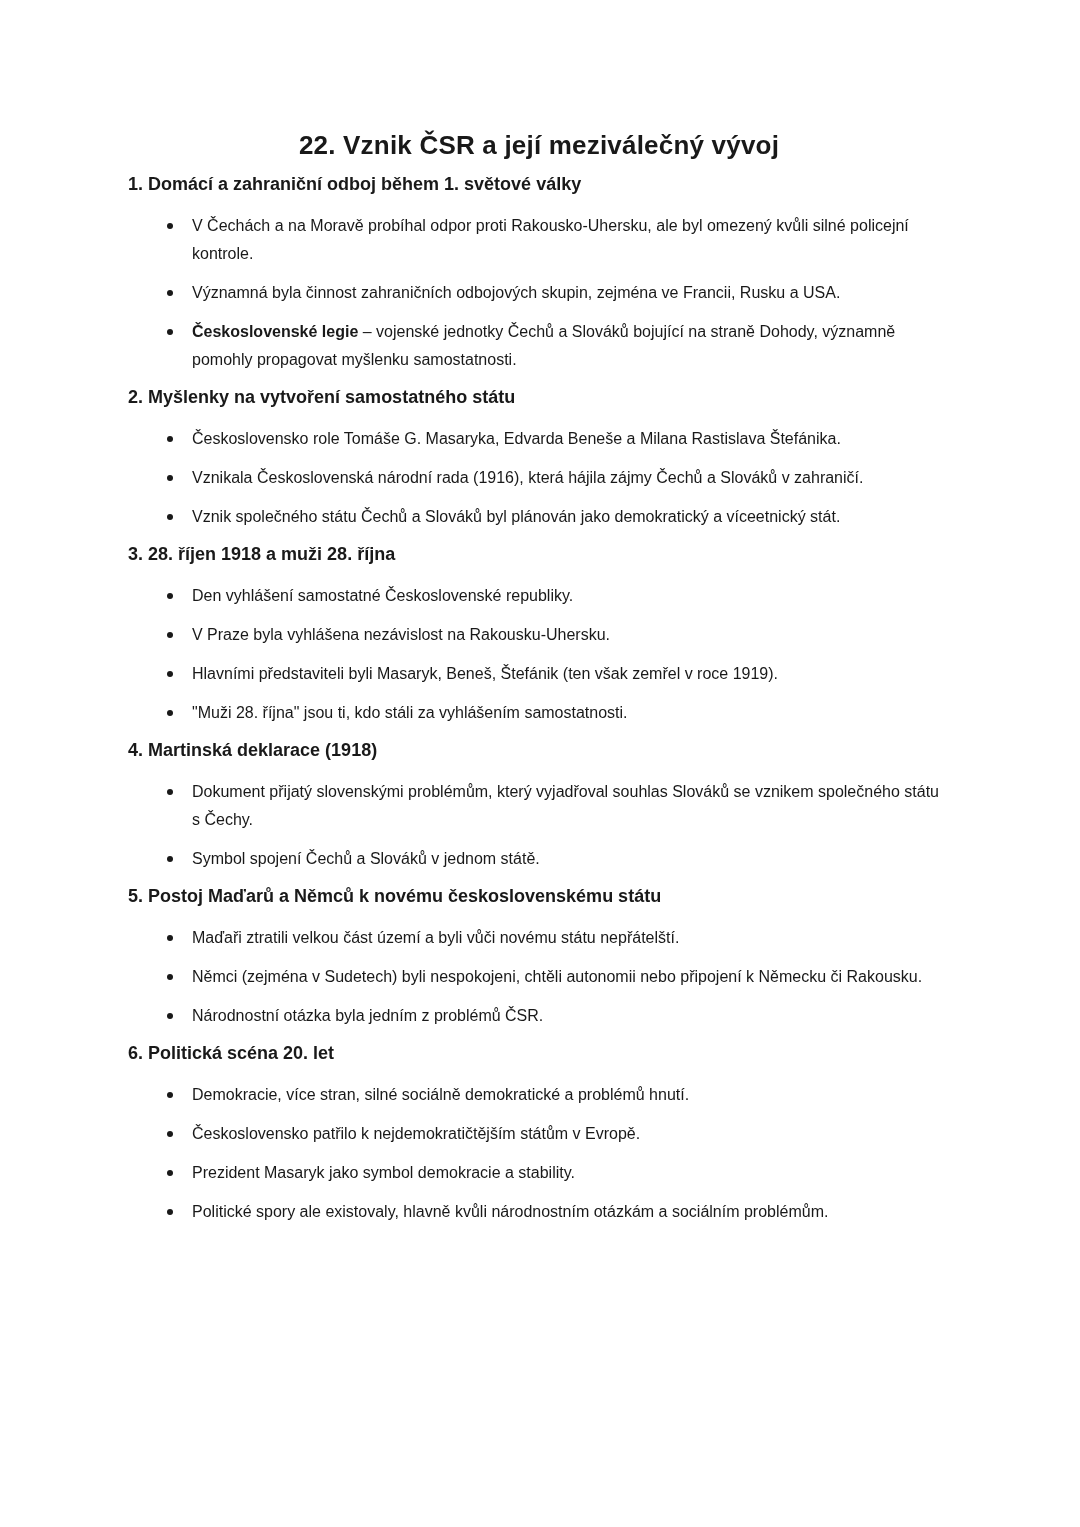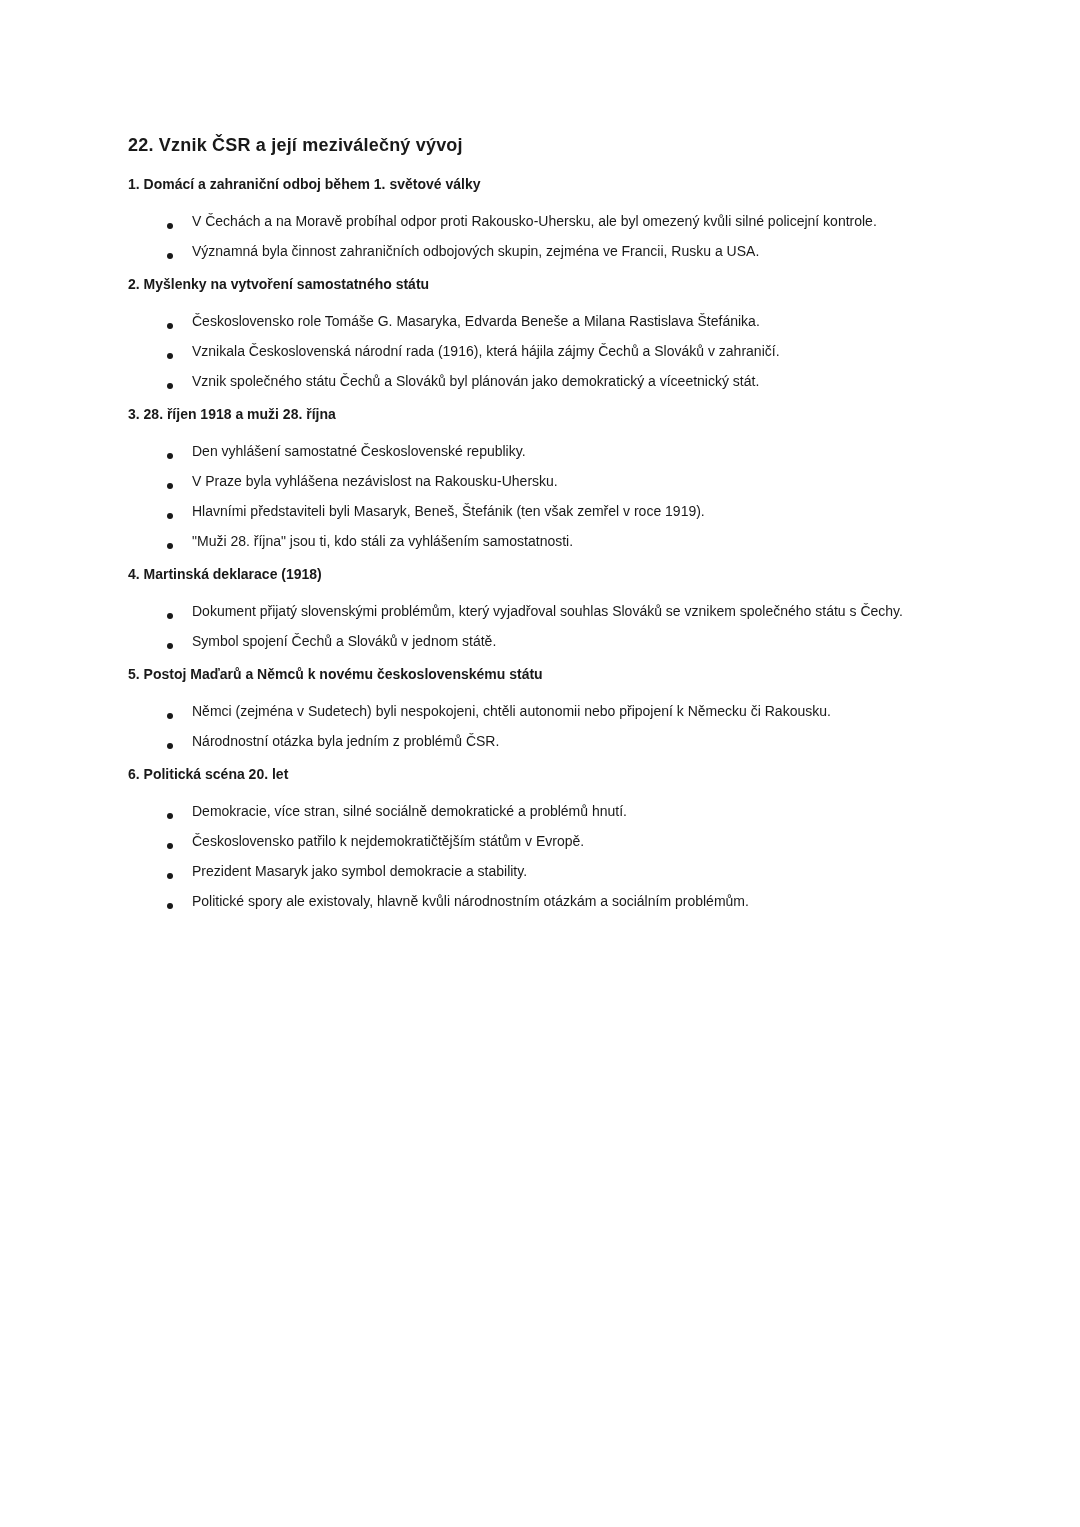--- a/index.html
+++ b/index.html
@@ -14,43 +14,43 @@
     font-family: "Liberation Sans", sans-serif;
     overflow: hidden;
   }
   .page {
     box-sizing: border-box;
     width: 1080px;
     height: 1527px;
     padding: 130px 130px 0 128px;
   }
   .title {
-    font-size: 18px;
+    font-size: 26px;
     font-weight: 700;
-    text-align: left;
+    text-align: center;
     margin: 0 0 12px 0;
     line-height: 30px;
     letter-spacing: 0.2px;
   }
   .section-heading {
-    font-size: 14px;
+    font-size: 18px;
     font-weight: 700;
     line-height: 24px;
     margin: 10px 0 0 0;
   }
   .bullet-list {
     list-style: none;
     margin: 16px 0 0 0;
     padding: 0;
   }
   .bullet-item {
     position: relative;
     padding-left: 64px;
-    font-size: 14px;
-    line-height: 19px;
+    font-size: 16px;
+    line-height: 28px;
     margin-bottom: 11px;
   }
   .bullet-item::before {
     content: "";
     position: absolute;
     left: 39px;
     top: 11px;
     width: 6px;
     height: 6px;
     border-radius: 50%;
@@ -63,20 +63,21 @@
 </head>
 <body>
 
 <div class="page">
   <h1 class="title">22. Vznik ČSR a její meziválečný vývoj</h1>
   <div id="sections">
       <h2 class="section-heading">1. Domácí a zahraniční odboj během 1. světové války</h2>
       <ul class="bullet-list">
         <li class="bullet-item">V Čechách a na Moravě probíhal odpor proti Rakousko-Uhersku, ale byl omezený kvůli silné policejní kontrole.</li>
         <li class="bullet-item">Významná byla činnost zahraničních odbojových skupin, zejména ve Francii, Rusku a USA.</li>
+        <li class="bullet-item"><strong>Československé legie</strong> – vojenské jednotky Čechů a Slováků bojující na straně Dohody, významně pomohly propagovat myšlenku samostatnosti.</li>
       </ul>
       <h2 class="section-heading">2. Myšlenky na vytvoření samostatného státu</h2>
       <ul class="bullet-list">
         <li class="bullet-item">Československo role Tomáše G. Masaryka, Edvarda Beneše a Milana Rastislava Štefánika.</li>
         <li class="bullet-item">Vznikala Československá národní rada (1916), která hájila zájmy Čechů a Slováků v zahraničí.</li>
         <li class="bullet-item">Vznik společného státu Čechů a Slováků byl plánován jako demokratický a víceetnický stát.</li>
       </ul>
       <h2 class="section-heading">3. 28. říjen 1918 a muži 28. října</h2>
       <ul class="bullet-list">
         <li class="bullet-item">Den vyhlášení samostatné Československé republiky.</li>
@@ -84,20 +85,21 @@
         <li class="bullet-item">Hlavními představiteli byli Masaryk, Beneš, Štefánik (ten však zemřel v roce 1919).</li>
         <li class="bullet-item">"Muži 28. října" jsou ti, kdo stáli za vyhlášením samostatnosti.</li>
       </ul>
       <h2 class="section-heading">4. Martinská deklarace (1918)</h2>
       <ul class="bullet-list">
         <li class="bullet-item">Dokument přijatý slovenskými problémům, který vyjadřoval souhlas Slováků se vznikem společného státu s Čechy.</li>
         <li class="bullet-item">Symbol spojení Čechů a Slováků v jednom státě.</li>
       </ul>
       <h2 class="section-heading">5. Postoj Maďarů a Němců k novému československému státu</h2>
       <ul class="bullet-list">
+        <li class="bullet-item">Maďaři ztratili velkou část území a byli vůči novému státu nepřátelští.</li>
         <li class="bullet-item">Němci (zejména v Sudetech) byli nespokojeni, chtěli autonomii nebo připojení k Německu či Rakousku.</li>
         <li class="bullet-item">Národnostní otázka byla jedním z problémů ČSR.</li>
       </ul>
       <h2 class="section-heading">6. Politická scéna 20. let</h2>
       <ul class="bullet-list">
         <li class="bullet-item">Demokracie, více stran, silné sociálně demokratické a problémů hnutí.</li>
         <li class="bullet-item">Československo patřilo k nejdemokratičtějším státům v Evropě.</li>
         <li class="bullet-item">Prezident Masaryk jako symbol demokracie a stability.</li>
         <li class="bullet-item">Politické spory ale existovaly, hlavně kvůli národnostním otázkám a sociálním problémům.</li>
       </ul>

